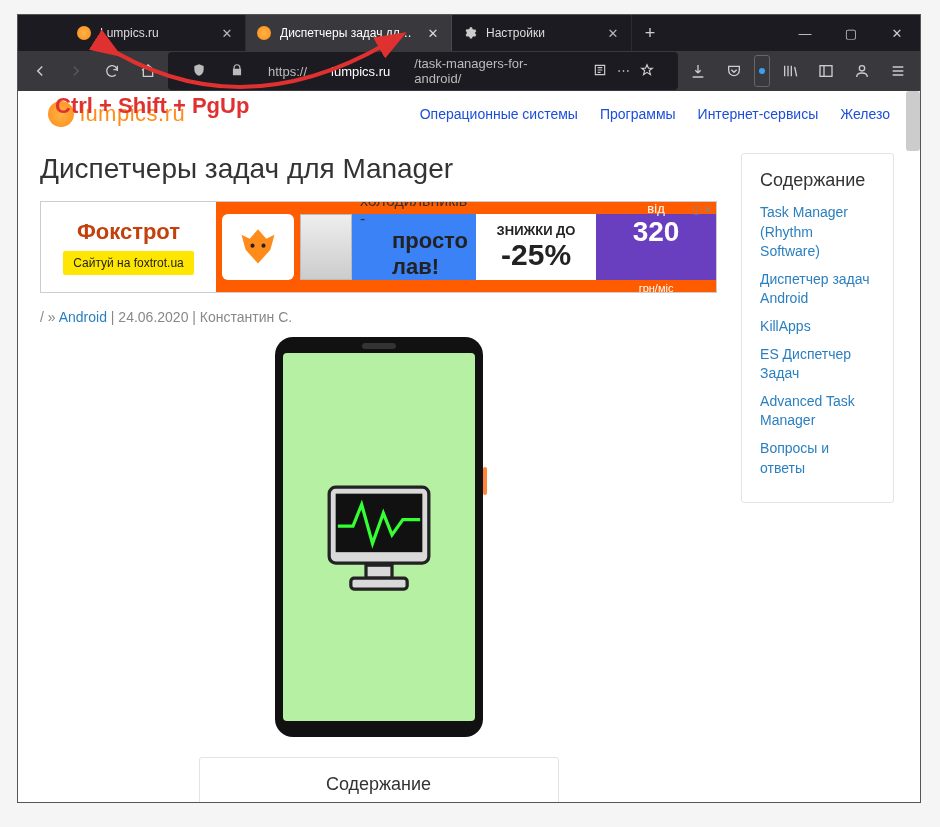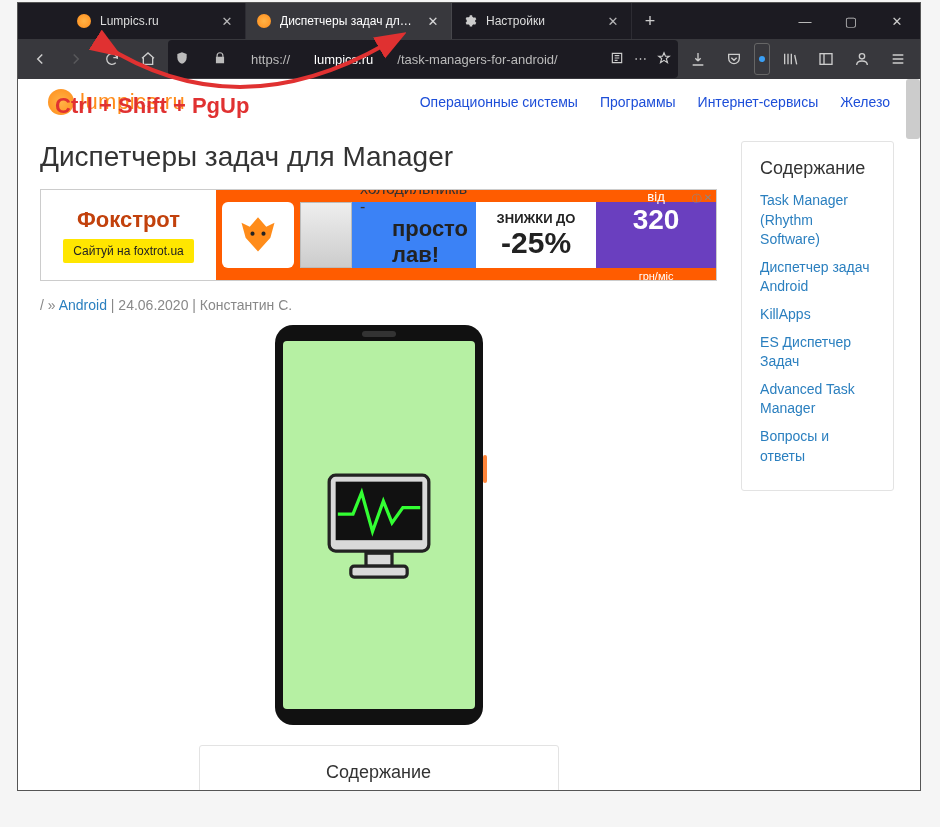--- a/index.html
+++ b/index.html
@@ -1,36 +1,36 @@
 <!DOCTYPE html>
 <html><head>
 <meta charset="utf-8">
 <style>
   * { margin: 0; padding: 0; box-sizing: border-box; }
   body { width: 940px; height: 827px; font-family: "Segoe UI", Arial, sans-serif; background: #f5f5f5; position: relative; overflow: hidden; }
 
-  .browser { width: 904px; height: 789px; border: 1px solid #555; position: absolute; left: 17px; top: 2px; background: #fff; display: flex; flex-direction: column; }
+  .browser { width: 904px; height: 789px; border: 1px solid #555; position: absolute; left: 17px; top: 14px; background: #fff; display: flex; flex-direction: column; }
 
   
   .tabstrip { display: flex; align-items: stretch; height: 36px; background: #1c1b22; color: #ddd; }
   .tabstrip-lead { width: 48px; }
   .tab { display: flex; align-items: center; gap: 8px; padding: 0 10px; max-width: 206px; min-width: 180px; font-size: 12px; border-right: 1px solid rgba(255,255,255,.08); cursor: pointer; }
   .tab.active { background: #38383d; color: #fff; }
   .tab .favicon { width: 16px; height: 16px; display: flex; align-items: center; justify-content: center; }
   .tab .title { white-space: nowrap; overflow: hidden; text-overflow: ellipsis; flex: 1; }
   .tab .closex { width: 16px; height: 16px; display: flex; align-items: center; justify-content: center; font-size: 13px; opacity: .8; }
   .newtab { width: 36px; display:flex; align-items:center; justify-content:center; color:#ccc; font-size:18px; }
   .win-controls { margin-left:auto; display:flex; }
   .win-btn { width:46px; display:flex; align-items:center; justify-content:center; color:#ccc; font-size:13px; }
 
   
   .navbar { height: 40px; background:#38383d; display:flex; align-items:center; padding:0 6px; gap:4px; color:#ccc; }
   .nav-btn { width:32px; height:32px; display:flex; align-items:center; justify-content:center; border-radius:4px; }
   .nav-btn.disabled { opacity:.4; }
-  .urlbar { flex:1; height:38px; background:#1c1b22; border-radius:4px; display:flex; align-items:center; padding:0 7px; gap:24px; font-size:13px; color:#bbb; }
+  .urlbar { flex:1; height:38px; background:#1c1b22; border-radius:4px; display:flex; align-items:center; padding:0 24px; gap:24px; font-size:13px; color:#bbb; }
   .urlbar .url-host { color:#fff; }
   .right-icons { display:flex; gap:4px; }
 
   
   .content { flex:1; overflow:auto; background:#fff; position:relative; }
   .scrollind { position:absolute; right:0; top:0; width:14px; height:60px; background:#ccc; border-radius:3px; }
   .page { padding:0 0 30px 0; }
 
   .site-header { display:flex; align-items:center; gap:28px; padding:10px 30px 6px 30px; font-size:16px; color:#333; }
   .site-logo { display:flex; align-items:center; gap:6px; font-family:"Tahoma",sans-serif; }

